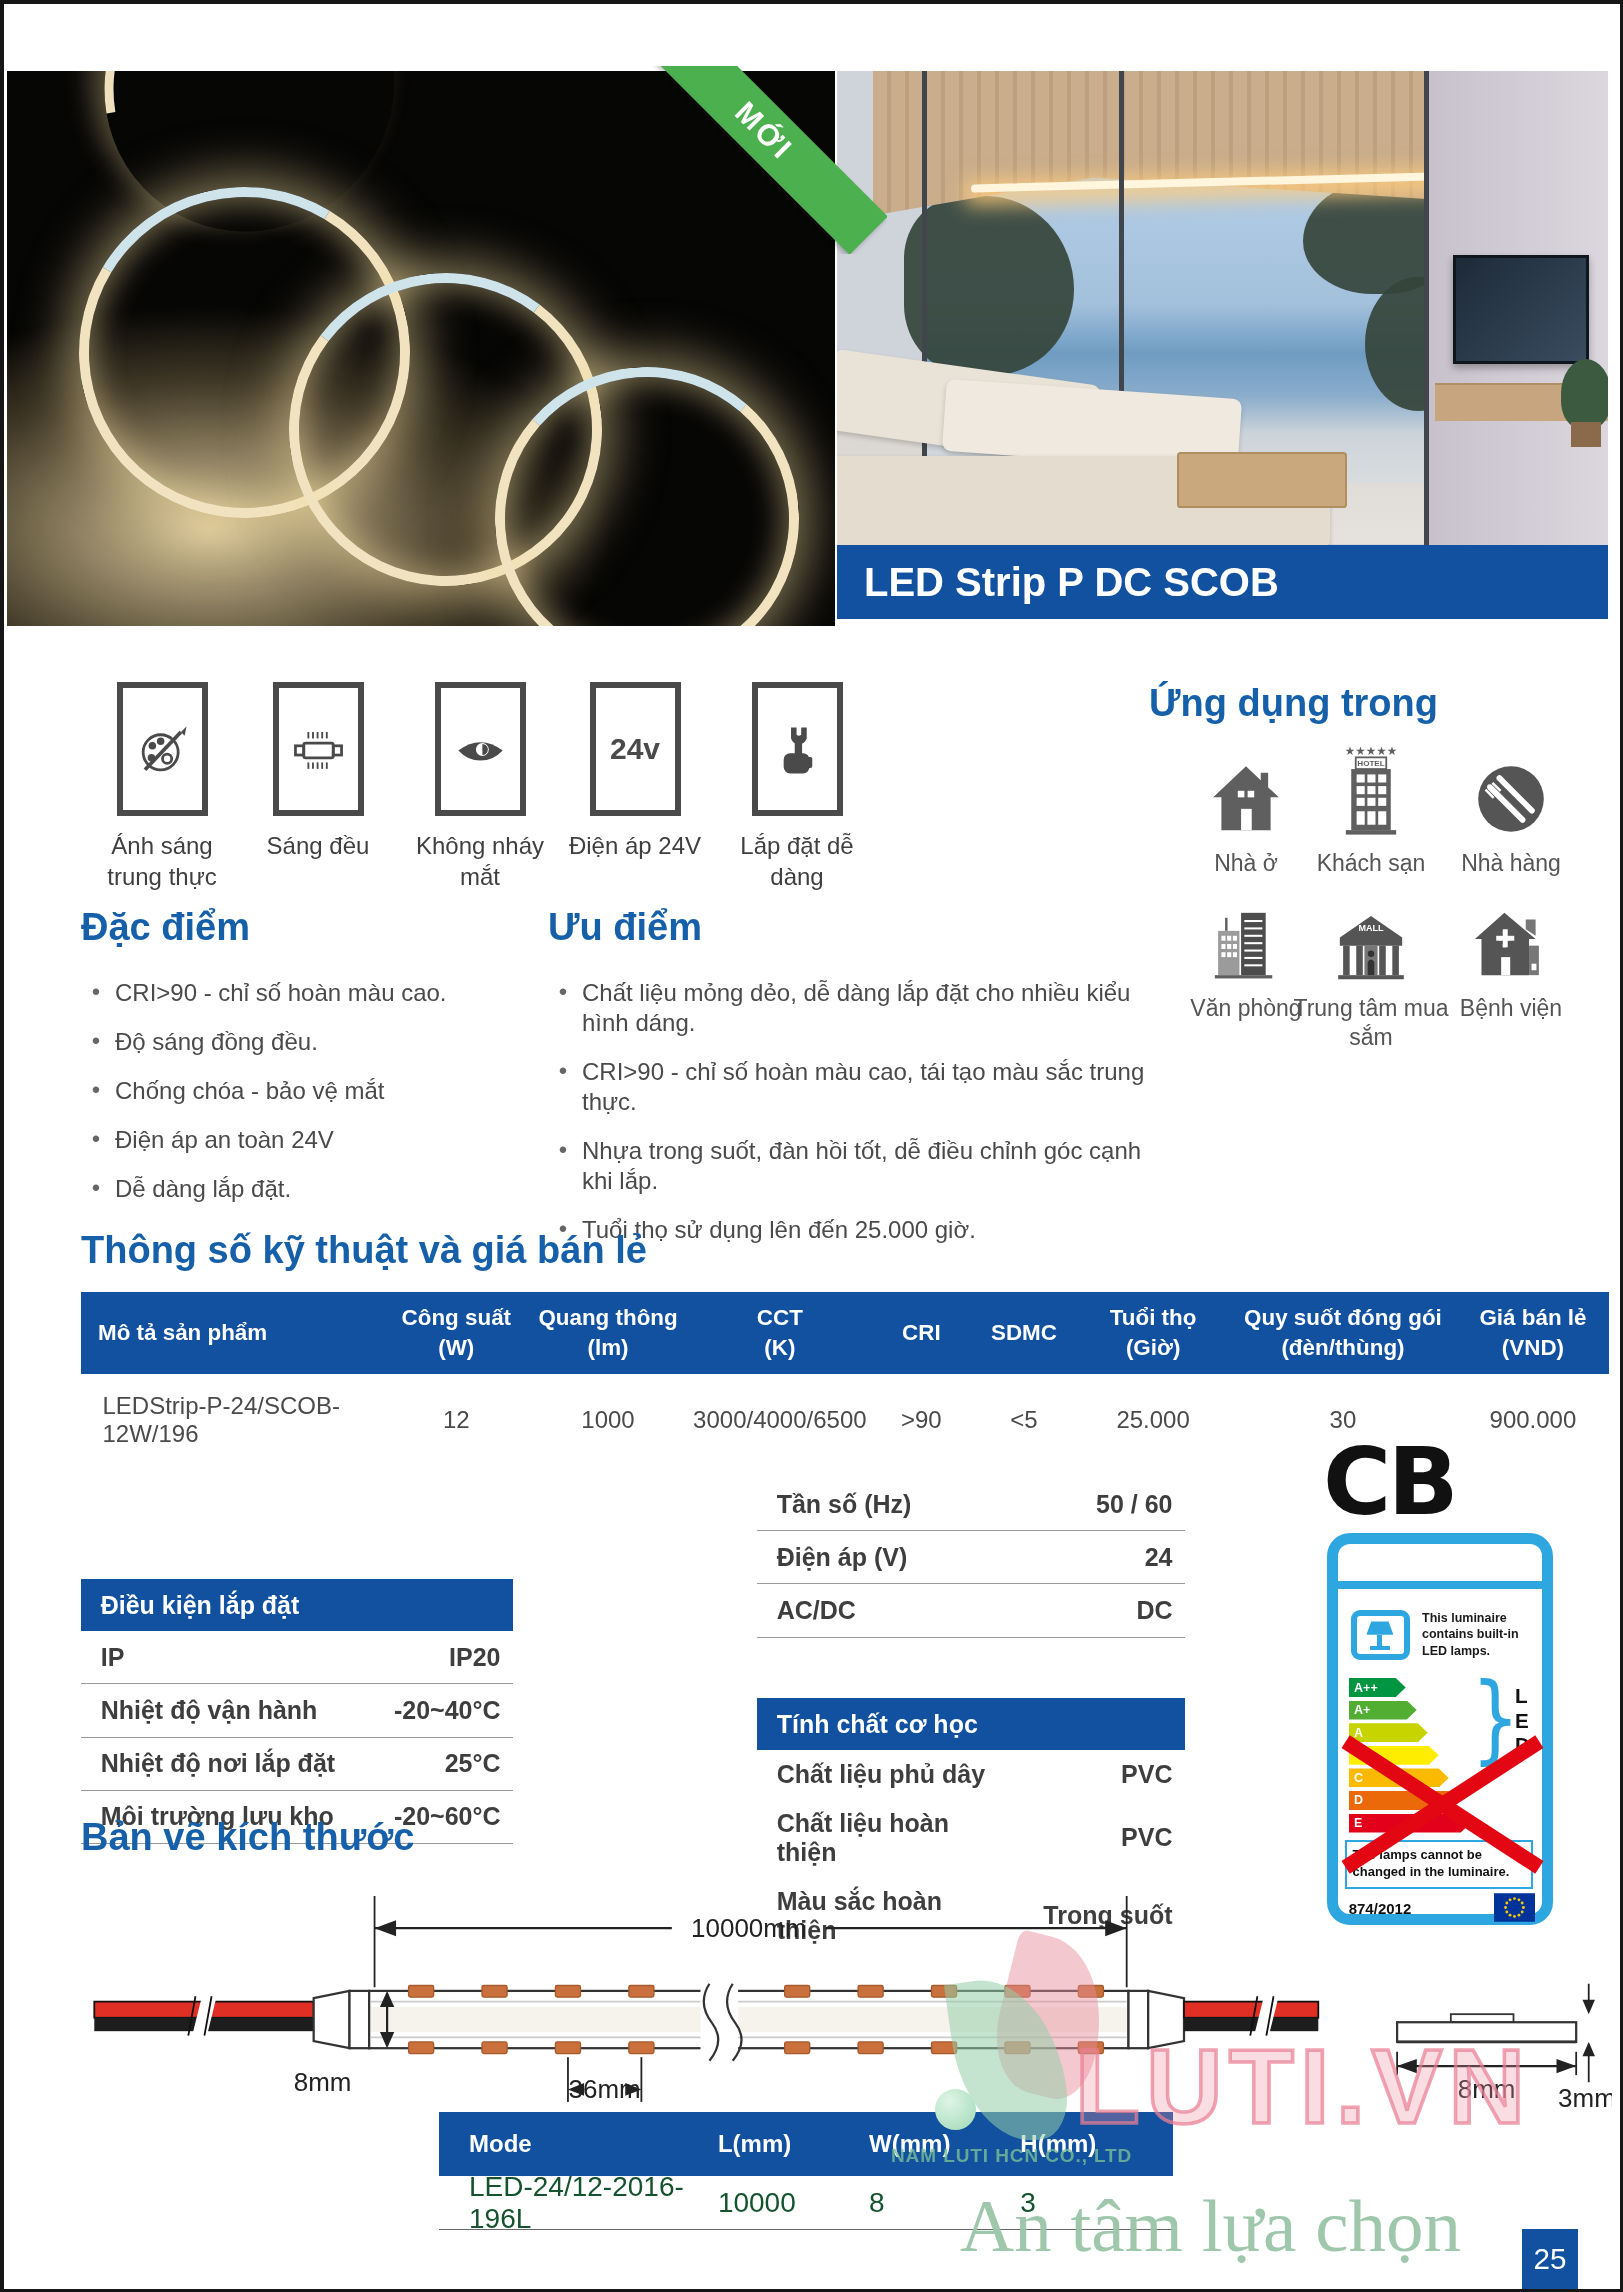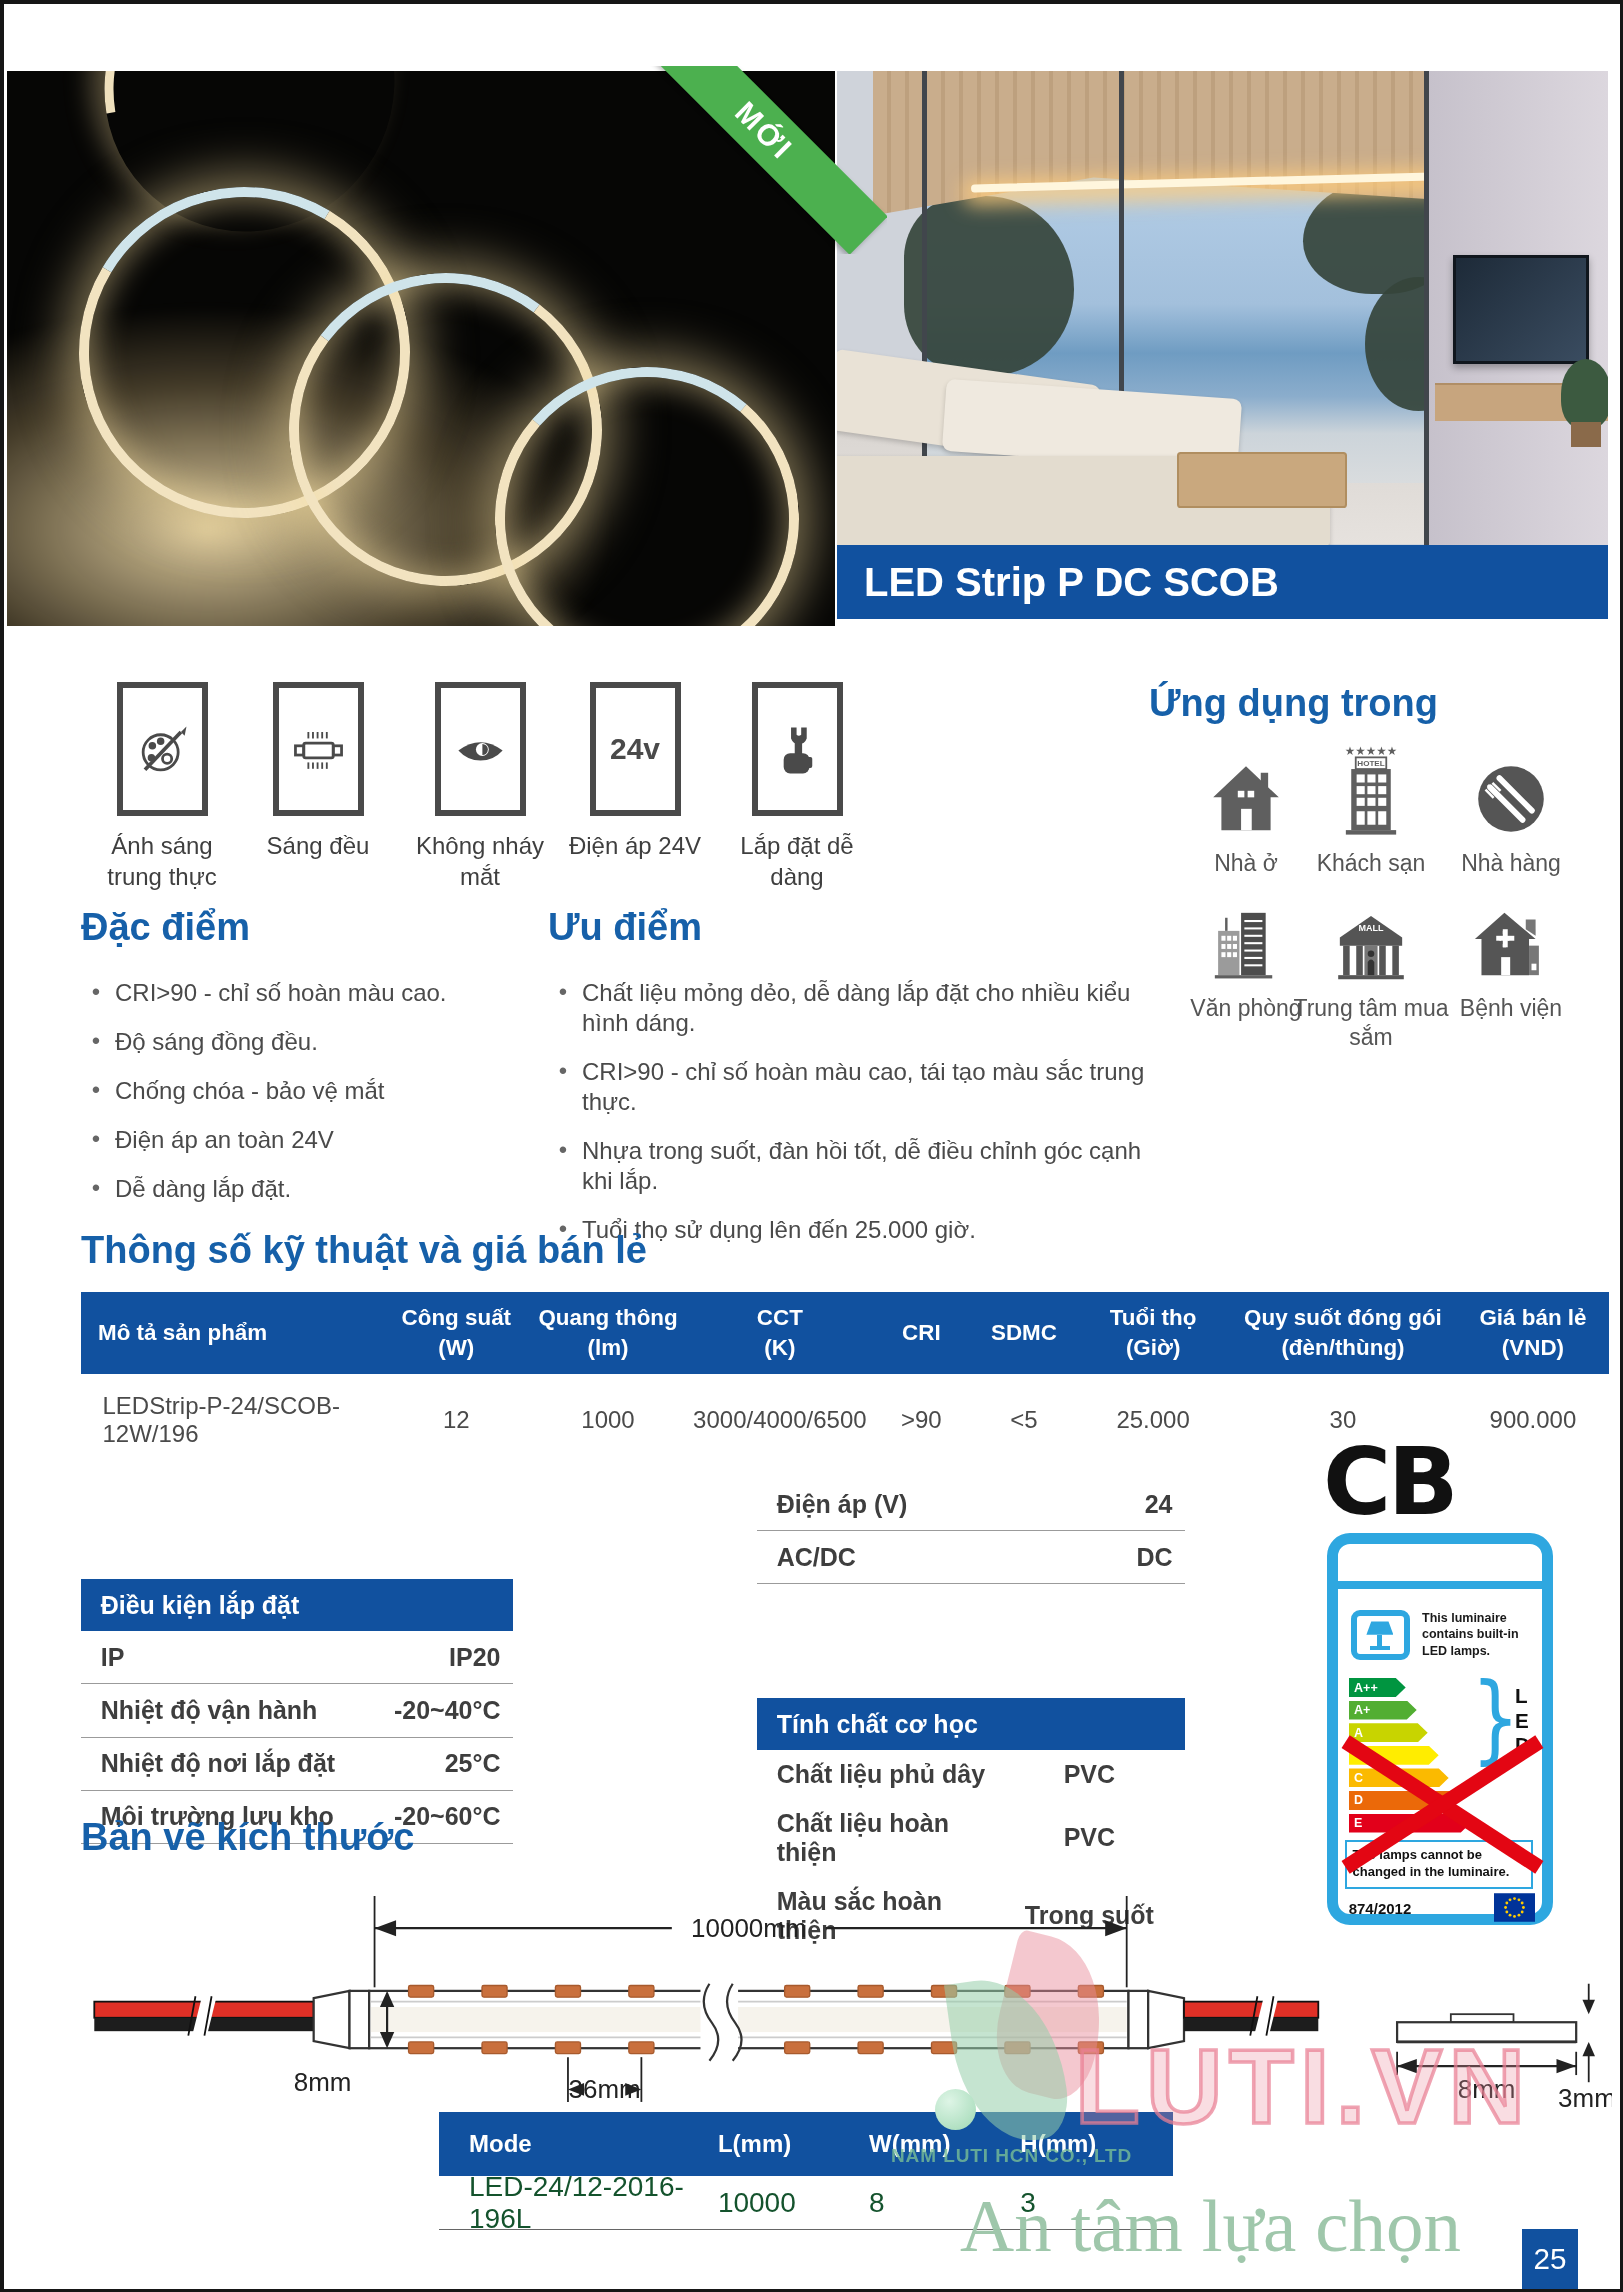--- a/index.html
+++ b/index.html
@@ -93,21 +93,21 @@
   .red{color:var(--red)}
 
   
   .mini{position:absolute}
   .mini-head{background:var(--blue);color:#fff;font-weight:700;font-size:25px;padding:11.6px 0 11.6px 19.7px}
   .mini-row{display:flex;align-items:center;padding:11.6px 12.5px 11.6px 19.7px;font-size:25px;
     font-weight:600;color:#3e3e3e;border-bottom:1.8px solid #9b9b9b}
   .mini-row .l{flex:1}
   .mini-row .v{text-align:right}
   .mini.mech .mini-row{border-bottom:none;padding-top:9.9px;padding-bottom:9.9px}
-  .mini.mech .mini-row .v{flex:0 0 42%;text-align:center}
+  .mini.mech .mini-row .v{flex:0 0 42%;text-align:right}
 
   
   .cb{position:absolute;left:1323px;top:1428px;font-size:93px;font-weight:bold;color:#111;
     letter-spacing:-3.6px;font-family:"DejaVu Sans",sans-serif}
   .energy{position:absolute;left:1327px;top:1533px;width:226px;height:392px;background:#fff;
     border:11.6px solid var(--lblue);border-radius:23px}
   .e-top{height:45px;border-bottom:8px solid var(--lblue)}
   .e-lamp{position:absolute;left:12.5px;top:66px;width:59px;height:50px;border:6.3px solid var(--lblue);border-radius:9px}
   .e-shade{position:absolute;left:9.9px;top:5.4px;width:27px;height:13.4px;background:var(--lblue);
     clip-path:polygon(18% 0,82% 0,100% 100%,0 100%)}
@@ -461,20 +461,24 @@
       <span class="v">25°C</span>
     </div>
     <div class="mini-row">
       <span class="l">Môi trường lưu kho</span>
       <span class="v">-20~60°C</span>
     </div>
   </div>
 
   <div class="mini" style="left:757px;top:1478px;width:428px">
     <div class="mini-row">
+      <span class="l">Tần số (Hz)</span>
+      <span class="v">50 / 60</span>
+    </div>
+    <div class="mini-row">
       <span class="l">Điện áp (V)</span>
       <span class="v">24</span>
     </div>
     <div class="mini-row">
       <span class="l">AC/DC</span>
       <span class="v">DC</span>
     </div>
   </div>
 
   <div class="mini mech" style="left:757px;top:1698px;width:428px">

